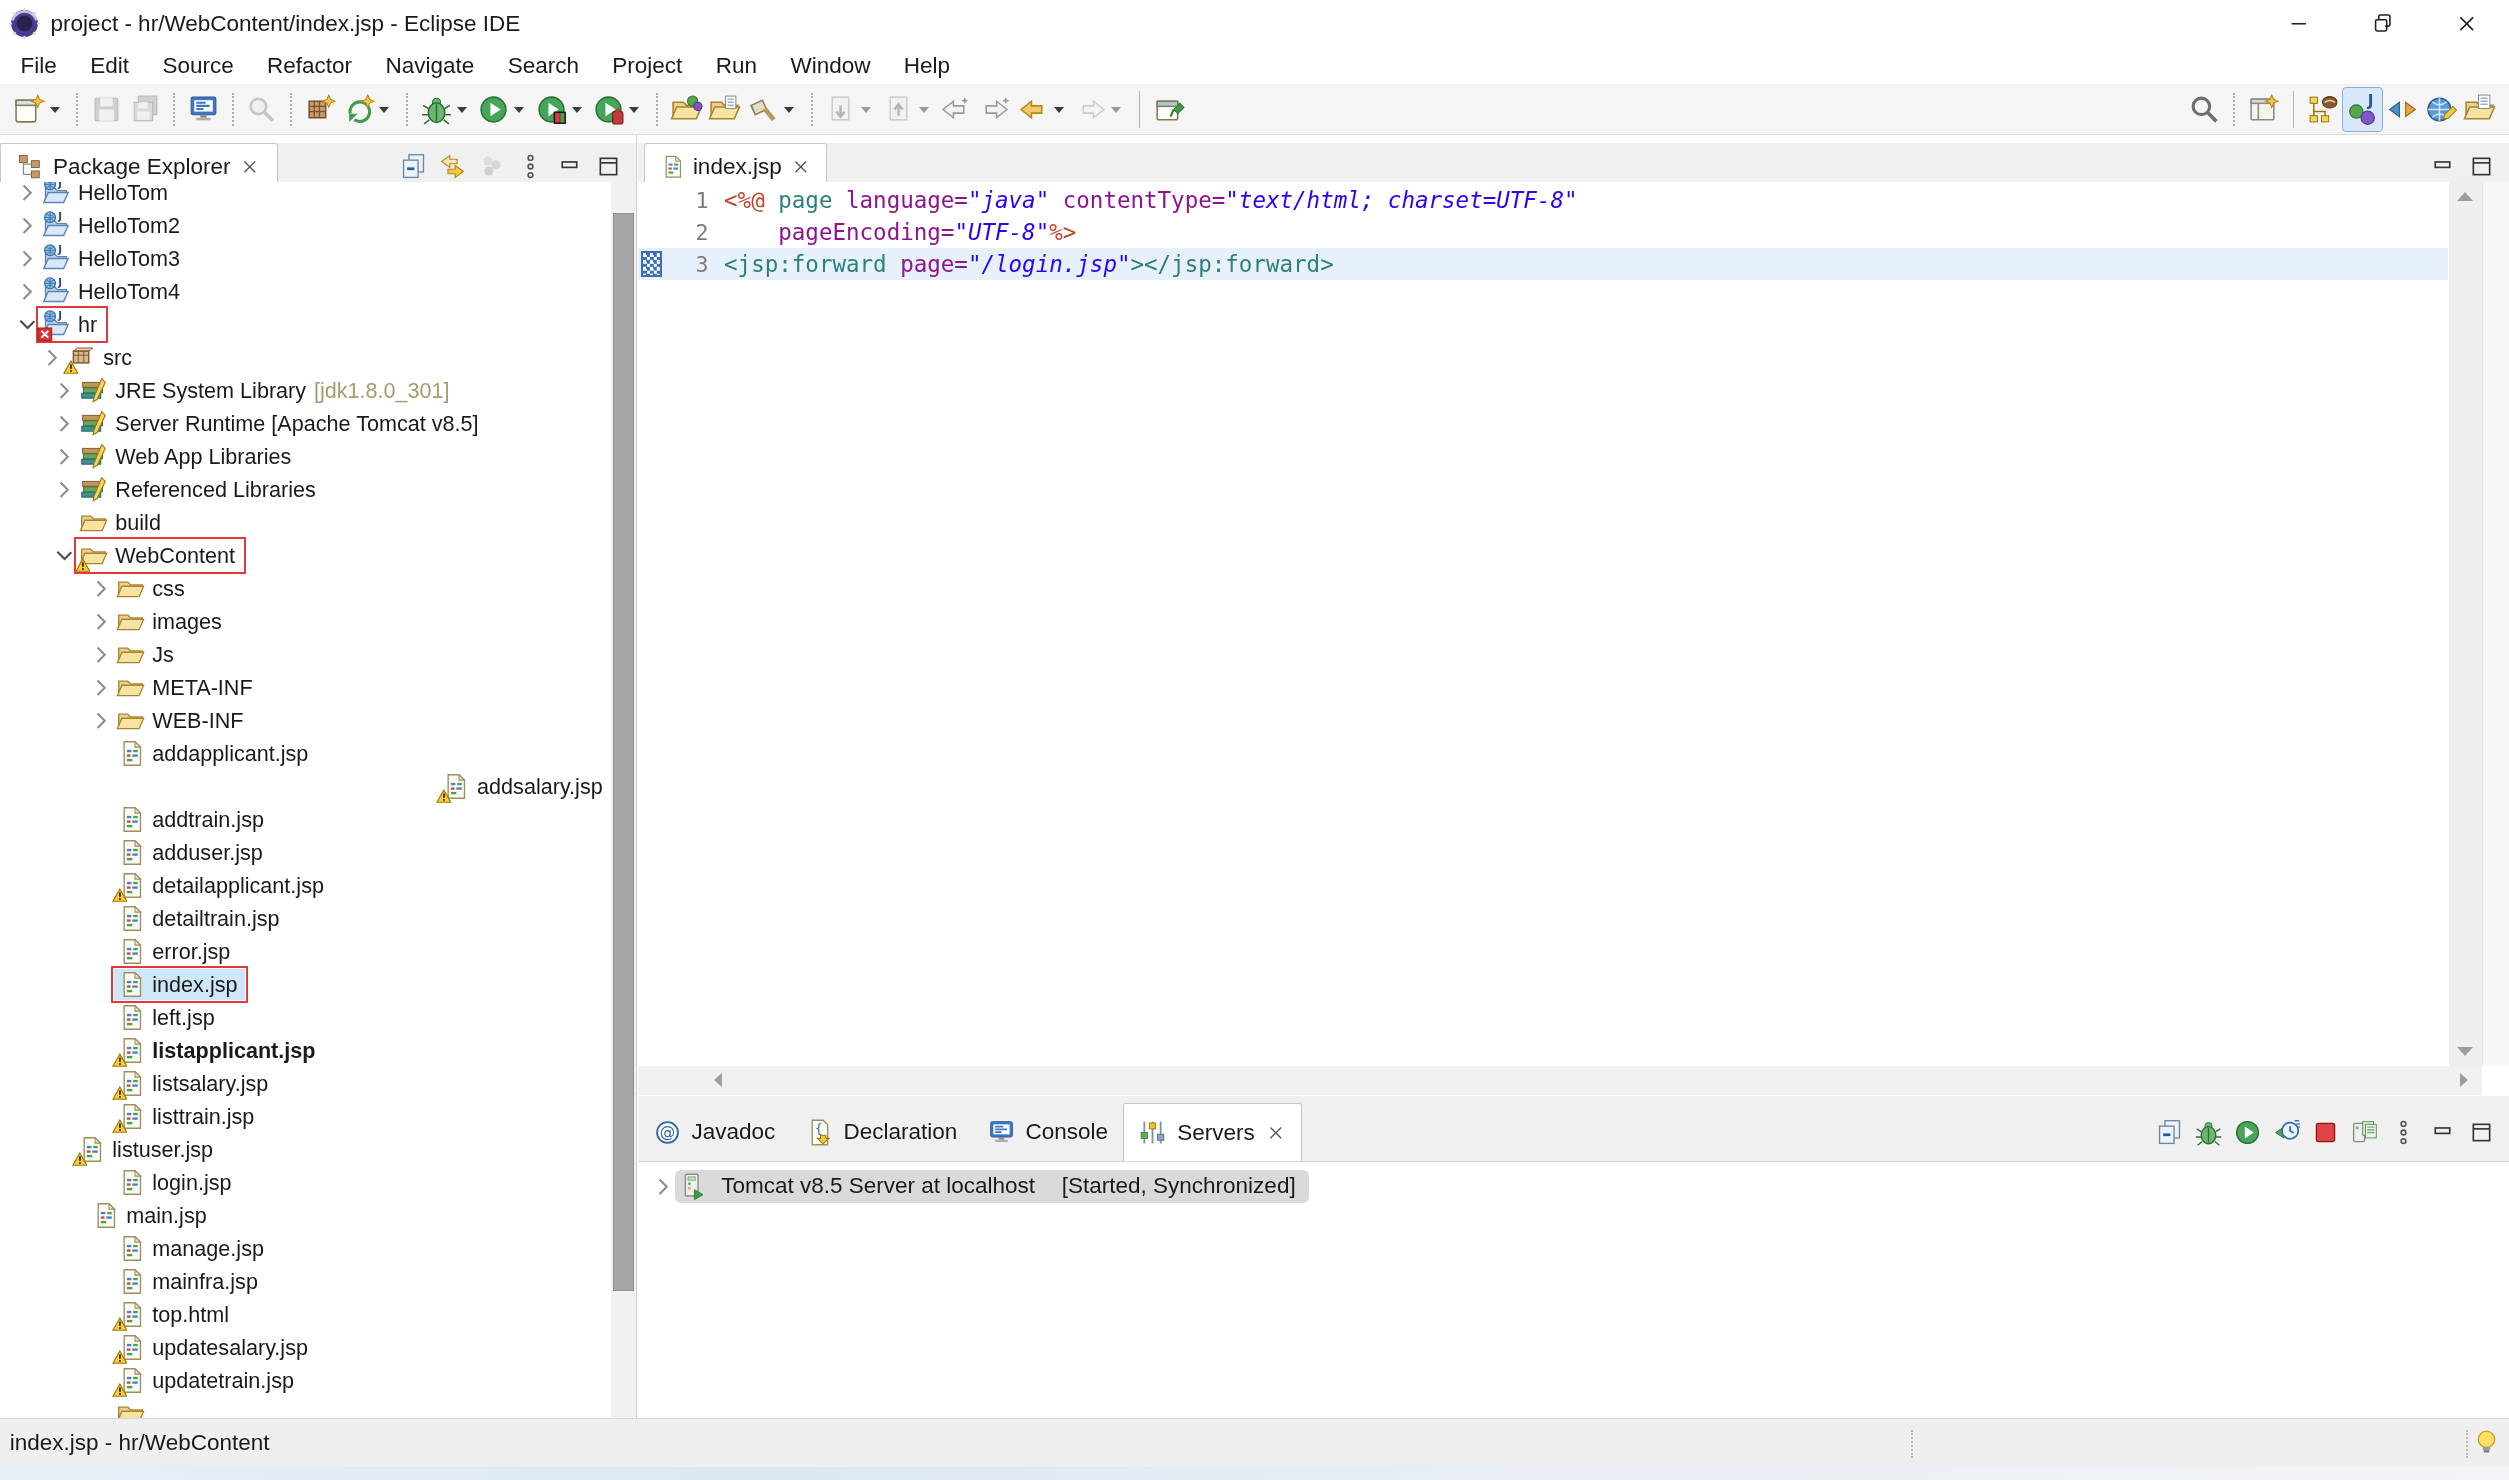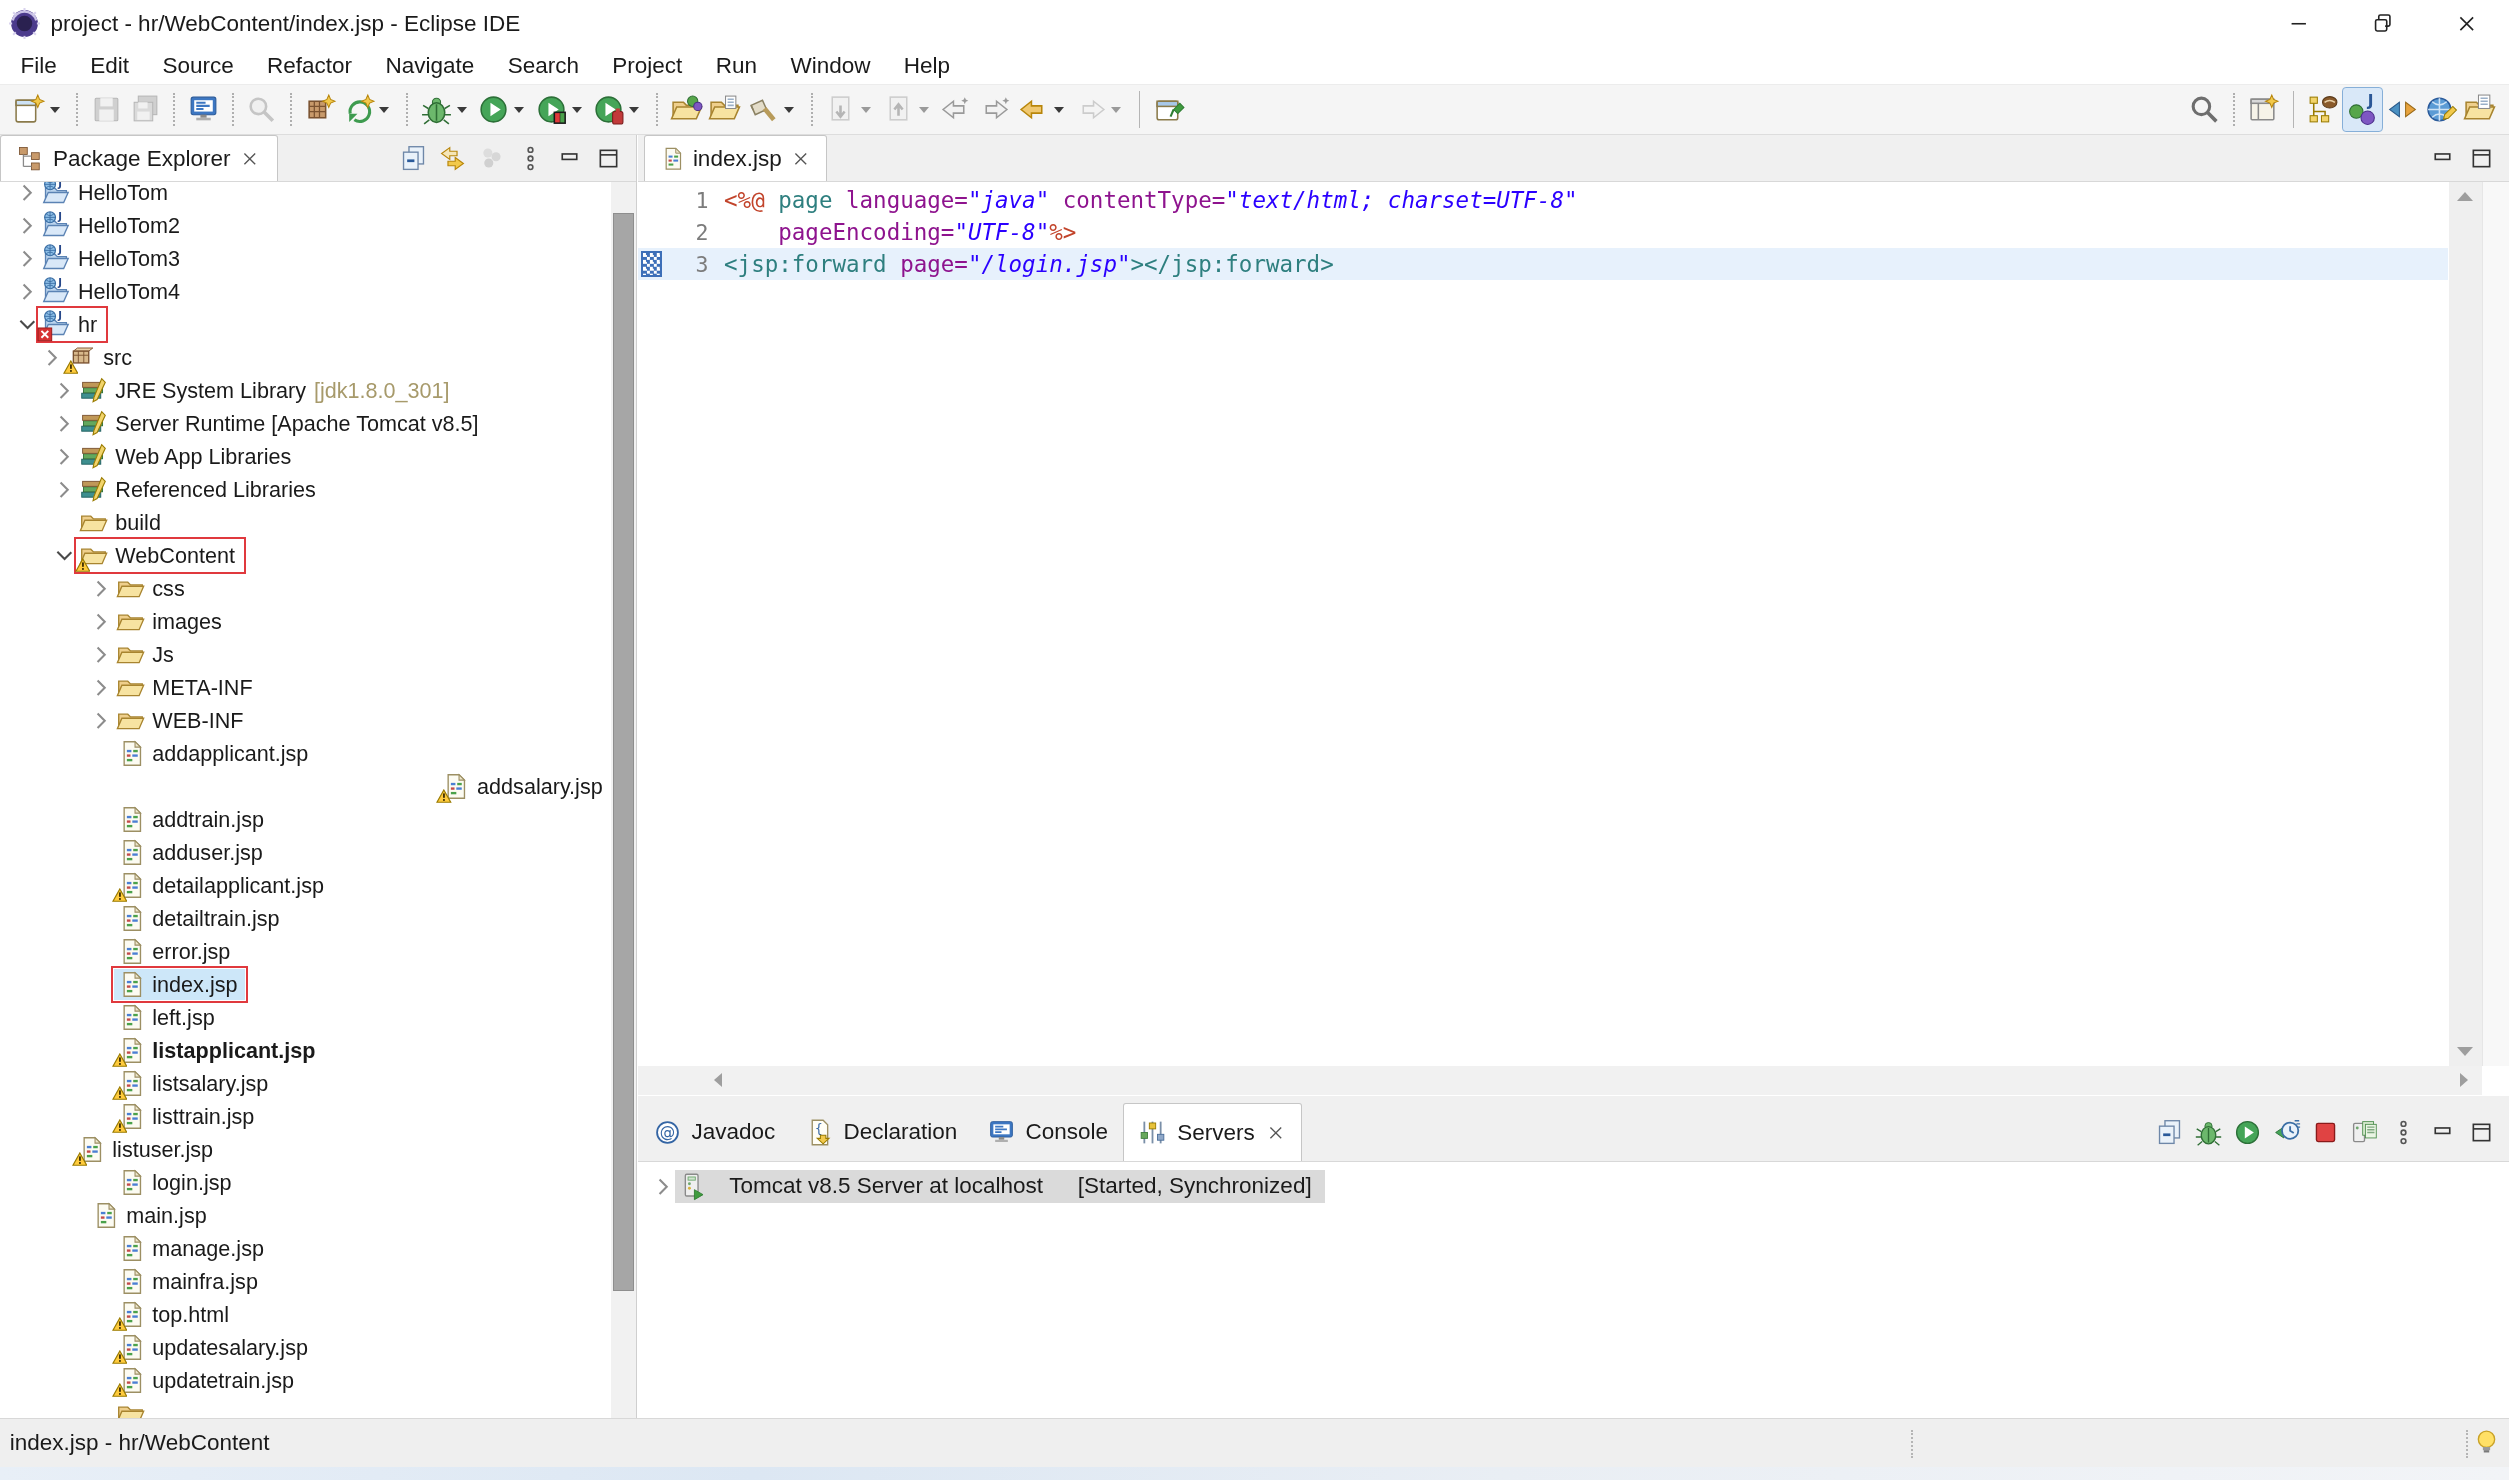--- a/index.html
+++ b/index.html
@@ -37,21 +37,21 @@
   .tbar{border-left:1px solid #B5B5B5;height:37px;margin:0 9.8px;}
 
   .ico{display:inline-flex;}
   .ico svg{width:100%;height:100%;}
 
   
   #left-panel{position:absolute;top:135px;left:0;width:637px;bottom:62px;background:#fff;
               border-right:1px solid #CFCFCF;box-sizing:border-box;}
   #right-panel{position:absolute;top:135px;left:638px;right:0;bottom:62px;background:#fff;}
 
-  .view-tabbar{position:absolute;top:0;left:0;right:0;height:47px;background:#F0F0F0;
+  .view-tabbar{position:absolute;top:8px;left:0;right:0;height:47px;background:#F0F0F0;
                border-bottom:1px solid #D8D8D8;display:flex;align-items:stretch;box-sizing:border-box;}
   .view-tab{display:flex;align-items:center;gap:8.8px;padding:0 15.7px;font-size:22.5px;}
   .view-tab.active{background:#fff;border:1px solid #C6C6C6;border-bottom:none;
                    border-radius:2.9px 2.9px 0 0;}
   .view-tab .ico{width:27.4px;height:27.4px;}
   .closex{width:21.6px;height:21.6px;display:inline-flex;}
   .view-toolbar{margin-left:auto;display:flex;align-items:center;padding-right:7.8px;}
   .vbtn{width:39px;height:39px;display:flex;align-items:center;justify-content:center;}
   .vbtn .ico{width:29px;height:29px;}
   .vbtn.dis .ico{filter:grayscale(1) opacity(.5);}
@@ -108,21 +108,21 @@
 
   
   #bottom-tabbar{position:absolute;top:968px;left:0;right:0;height:59px;background:#F0F0F0;
                  border-bottom:1px solid #D8D8D8;display:flex;align-items:stretch;box-sizing:border-box;}
   .btab{display:flex;align-items:center;gap:9.8px;padding:0 14.7px;font-size:22.5px;}
   .btab .ico{width:29px;height:29px;}
   .btab.active{background:#fff;border:1px solid #C6C6C6;border-bottom:none;border-radius:2.9px 2.9px 0 0;}
   #bottom-content{position:absolute;top:1027px;left:0;right:0;bottom:0;background:#fff;}
   #server-row{display:flex;align-items:center;margin-top:7.8px;padding-left:11.8px;font-size:22.5px;}
   #server-row .texp{width:27.4px;}
-  .srv-sel{display:inline-flex;align-items:center;gap:21px;background:#DADADA;padding:2px 13.7px 2px 3.9px;}
+  .srv-sel{display:inline-flex;align-items:center;gap:13px;background:#DADADA;padding:2px 13.7px 2px 3.9px;border-radius:6px;}
   .srv-sel .ico{width:29px;height:29px;}
   .srv-state{margin-left:13.7px;}
 
   
   #statusbar{position:absolute;left:0;right:0;bottom:12.7px;height:49px;background:#EFEFEF;
              border-top:1px solid #D8D8D8;box-sizing:border-box;}
   #status-text{position:absolute;left:9.8px;top:0;line-height:47px;font-size:22.5px;}
   .vdots{position:absolute;top:10.8px;height:27.4px;border-left:2.9px dotted #B5B5B5;}
   #bulb{position:absolute;right:7.8px;top:8.8px;width:29px;height:29px;}
   #bottomstrip{position:absolute;left:0;right:0;bottom:0;height:12.7px;

